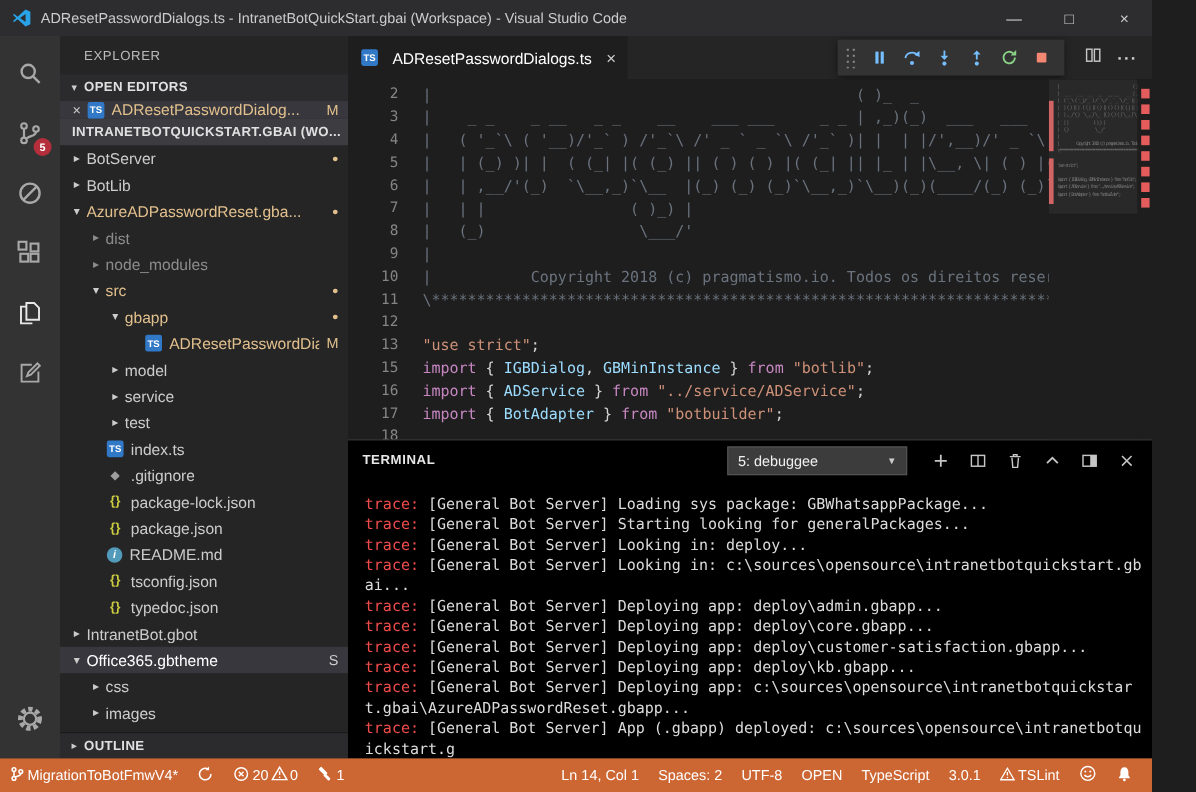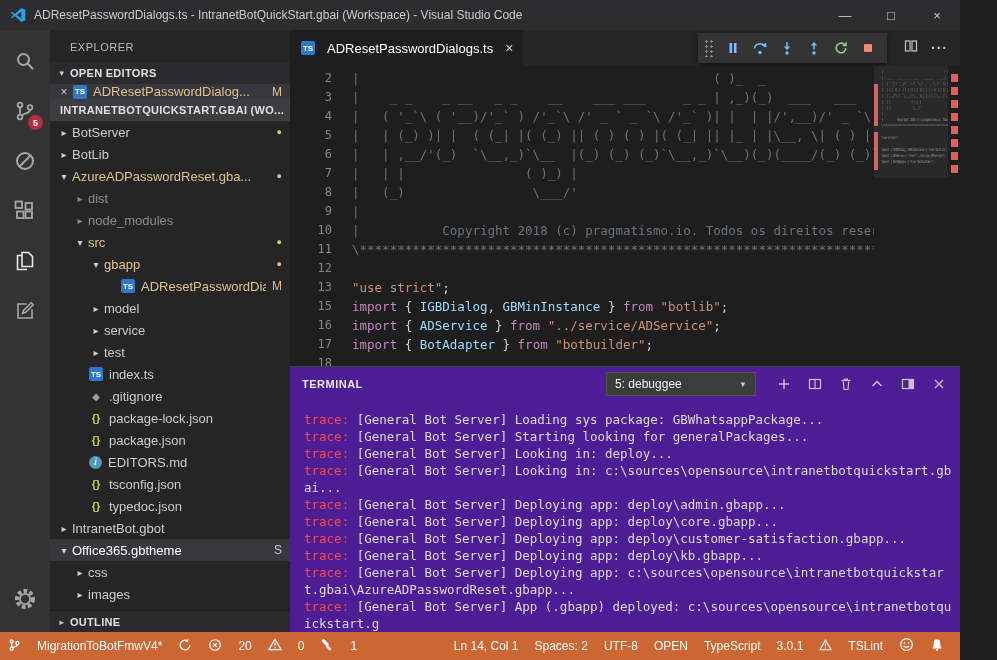--- a/index.html
+++ b/index.html
@@ -77,36 +77,36 @@
   .tok-p { color:#D4D4D4; }
 
   .minimap { position:absolute; top:0; right:12px; width:74px; height:100%; background:#1E1E1E; overflow:hidden; }
   .minimap-slider { position:absolute; top:0; left:0; right:0; height:112px; background:rgba(255,255,255,0.05); }
   .minimap-text { position:relative; font-size:4px; line-height:6px; letter-spacing:-1.1px; white-space:pre; color:#777777; padding:3px 0 0 7px; }
   .mm-mark { position:absolute; left:0; width:4px; background:#D16464; }
   .overview { position:absolute; top:0; right:0; width:12px; height:100%; background:#1E1E1E; }
   .ov-mark { position:absolute; right:2px; width:7px; height:8px; background:#E45C5C; }
 
   
-  .terminal { flex:0 0 232px; display:flex; flex-direction:column; background:#4c1d95; border-top:1px solid #404040; }
+  .terminal { flex:0 0 232px; display:flex; flex-direction:column; background:#000000; border-top:1px solid #404040; }
   .term-header { flex:0 0 34px; display:flex; align-items:center; padding:0 12px; }
   .term-tab { font-size:11px; color:#E7E7E7; letter-spacing:0.5px; font-weight:bold; }
   .term-actions { margin-left:auto; display:flex; align-items:center; gap:13px; }
   .term-select { height:24px; background:#3C3C3C; border:1px solid #525252; color:#F0F0F0; font-size:12px; display:flex; align-items:center; justify-content:space-between; padding:0 8px; min-width:150px; margin-right:6px; }
   .term-select .arrow { font-size:8px; color:#CCCCCC; margin-left:18px; }
   .term-icon { display:flex; align-items:center; justify-content:center; width:18px; height:18px; }
   .term-content { flex:1; overflow:hidden; font-family:"DejaVu Sans Mono","Liberation Mono",monospace; font-size:12.5px; line-height:17px; padding:10px 8px 0 14px; color:#DCDCDC; }
   .term-line { white-space:pre-wrap; word-break:break-all; }
   .trace { color:#F14C4C; }
 
   
   .statusbar { flex:0 0 28px; background:#CC6633; display:flex; align-items:center; color:#FFFFFF; font-size:12px; }
   .sb-left, .sb-right { display:flex; align-items:center; height:100%; }
   .sb-right { margin-left:auto; padding-right:8px; }
-  .sb-item { display:flex; align-items:center; gap:16px; padding:0 8px; height:100%; white-space:nowrap; }
+  .sb-item { display:flex; align-items:center; gap:2px; padding:0 8px; height:100%; white-space:nowrap; }
 </style>
 </head>
 <body>
 
 <div class="window">
 
   <div class="titlebar">
     <span class="tb-logo">
       <svg width="16" height="16" viewBox="0 0 16 16">
           <path d="M11.3 0.9 L4.7 6.9 L1.9 4.7 L0.7 5.3 L3.5 8 L0.7 10.7 L1.9 11.3 L4.7 9.1 L11.3 15.1 L15.3 13.2 V2.8 Z M11.3 4.6 V11.4 L6.7 8 Z" fill="#29A3E8"></path>
@@ -271,21 +271,21 @@
           </div>
           <div class="tree-row" style="padding-left: 22px;">
             <span class="chev"></span>
             <span class="fi fi-json">{}</span>
             <span class="lbl">package.json</span>
             <span class="spacer"></span>
           </div>
           <div class="tree-row" style="padding-left: 22px;">
             <span class="chev"></span>
             <span class="fi fi-info">i</span>
-            <span class="lbl">EDITORS.md</span>
+            <span class="lbl">README.md</span>
             <span class="spacer"></span>
           </div>
           <div class="tree-row" style="padding-left: 22px;">
             <span class="chev"></span>
             <span class="fi fi-json">{}</span>
             <span class="lbl">tsconfig.json</span>
             <span class="spacer"></span>
           </div>
           <div class="tree-row" style="padding-left: 22px;">
             <span class="chev"></span>

